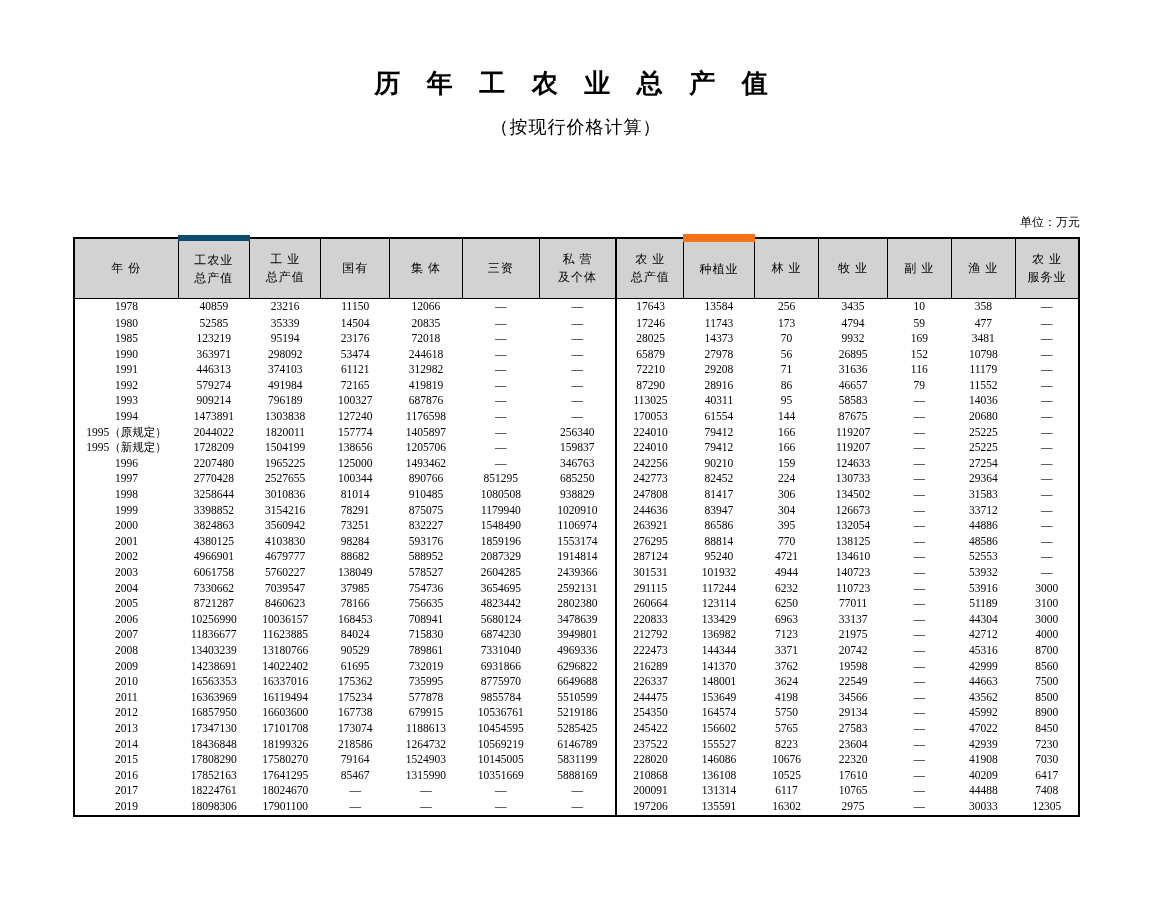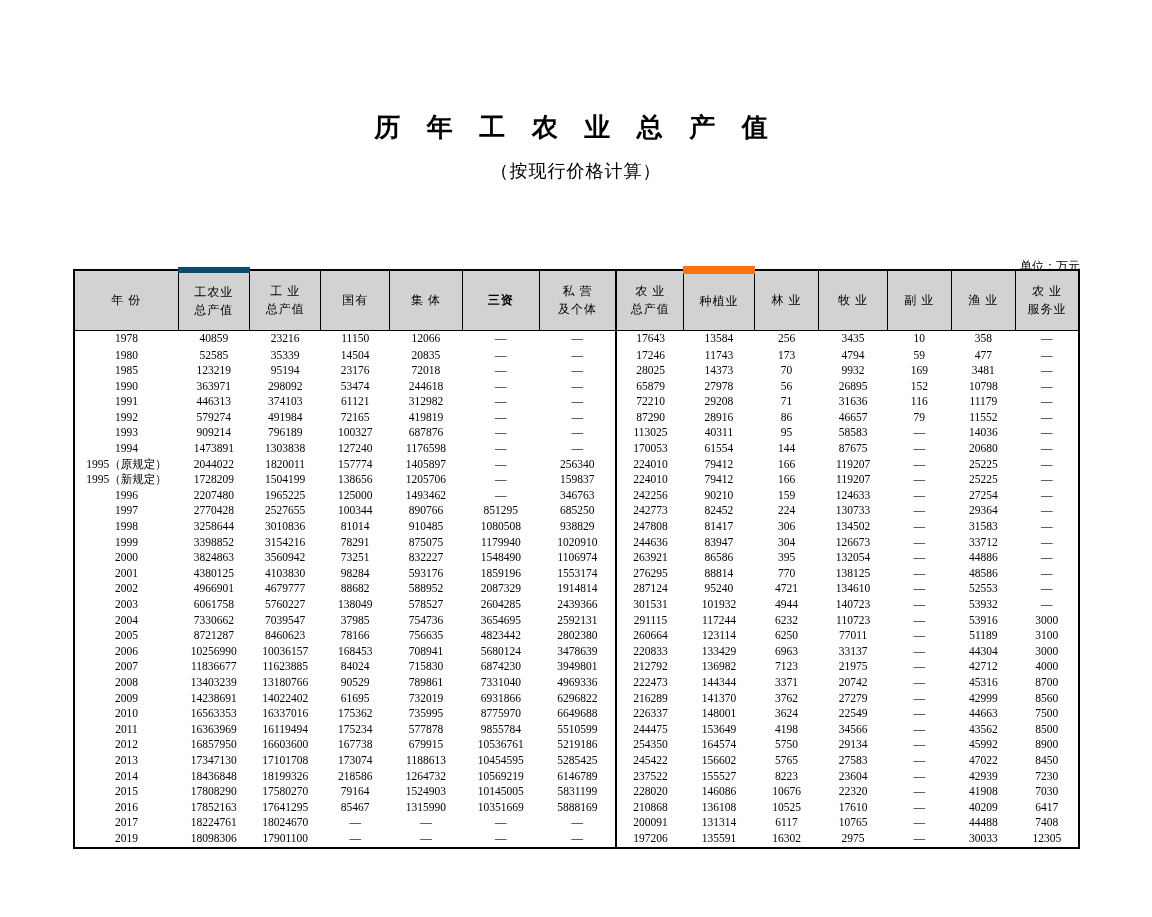--- a/index.html
+++ b/index.html
@@ -19,39 +19,39 @@
     position: relative;
     width: 1152px;
     height: 917px;
     box-sizing: border-box;
   }
   .title {
     text-align: center;
     font-size: 26px;
     font-weight: bold;
     letter-spacing: 10px;
-    margin-top: 110px;
+    margin-top: 66px;
     font-family: "Liberation Serif", "DejaVu Serif", serif;
   }
   .subtitle {
     text-align: center;
     font-size: 18px;
     margin-top: 14px;
     letter-spacing: 1px;
   }
   .unit {
     position: absolute;
     right: 72px;
     top: 148px;
     font-size: 12px;
   }
   .table-wrap {
     position: absolute;
     left: 73px;
-    top: 156px;
+    top: 168px;
     width: 1007px;
   }
   table.main {
     border-collapse: collapse;
     width: 1007px;
     font-size: 11px;
     font-family: "Liberation Serif", "DejaVu Serif", serif;
   }
   table.main thead th {
     background: #d2d2d2;
@@ -118,21 +118,21 @@
             <span class="hd-l2">总产值</span>
           </th>
           <th style="width:66px; border-top:2px solid #000;">
             <span class="hd-l1">国有</span>
             <span class="hd-l2"></span>
           </th>
           <th style="width:70px; border-top:2px solid #000;">
             <span class="hd-l1">集 体</span>
             <span class="hd-l2"></span>
           </th>
-          <th style="width:74px; border-top:2px solid #000;font-weight:bold;">
+          <th style="width:74px; border-top:2px solid #000;">
             <span class="hd-l1">三资</span>
             <span class="hd-l2"></span>
           </th>
           <th style="width:74px; border-top:2px solid #000;">
             <span class="hd-l1">私 营</span>
             <span class="hd-l2">及个体</span>
           </th>
           <th style="width:64px; border-top:2px solid #000;" class="thick-left">
             <span class="hd-l1">农 业</span>
             <span class="hd-l2">总产值</span>
@@ -536,21 +536,21 @@
             <td class="yr">2009</td>
             <td>14238691</td>
             <td>14022402</td>
             <td>61695</td>
             <td>732019</td>
             <td>6931866</td>
             <td>6296822</td>
             <td class="sep">216289</td>
             <td>141370</td>
             <td>3762</td>
-            <td>27279</td>
+            <td>19598</td>
             <td>—</td>
             <td>42999</td>
             <td>8560</td>
           </tr>
           <tr>
             <td class="yr">2010</td>
             <td>16563353</td>
             <td>16337016</td>
             <td>175362</td>
             <td>735995</td>

